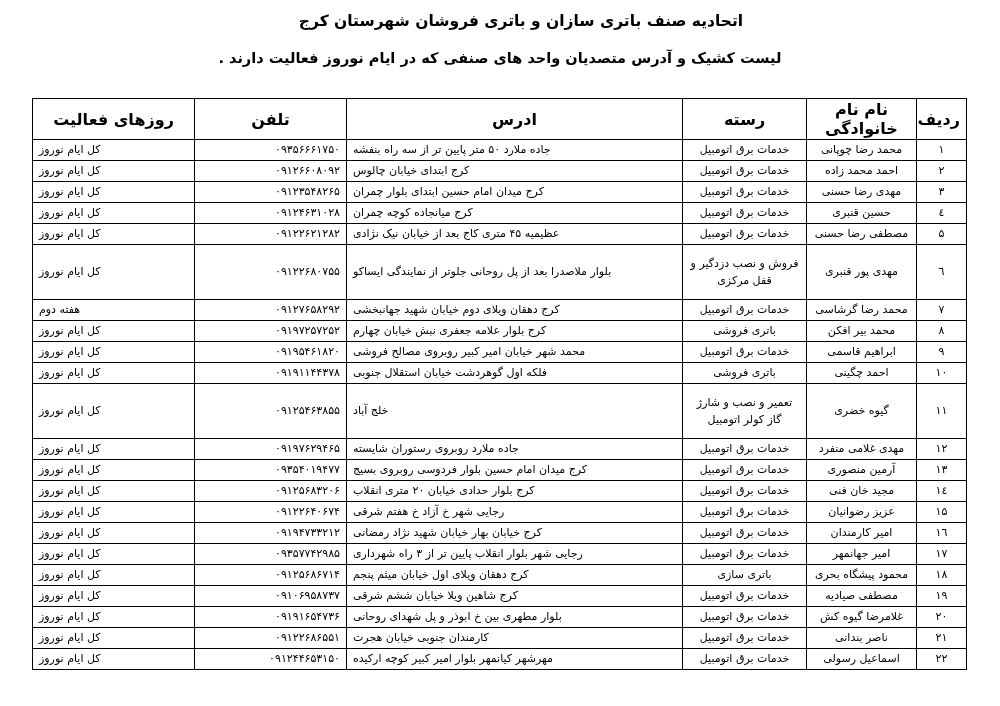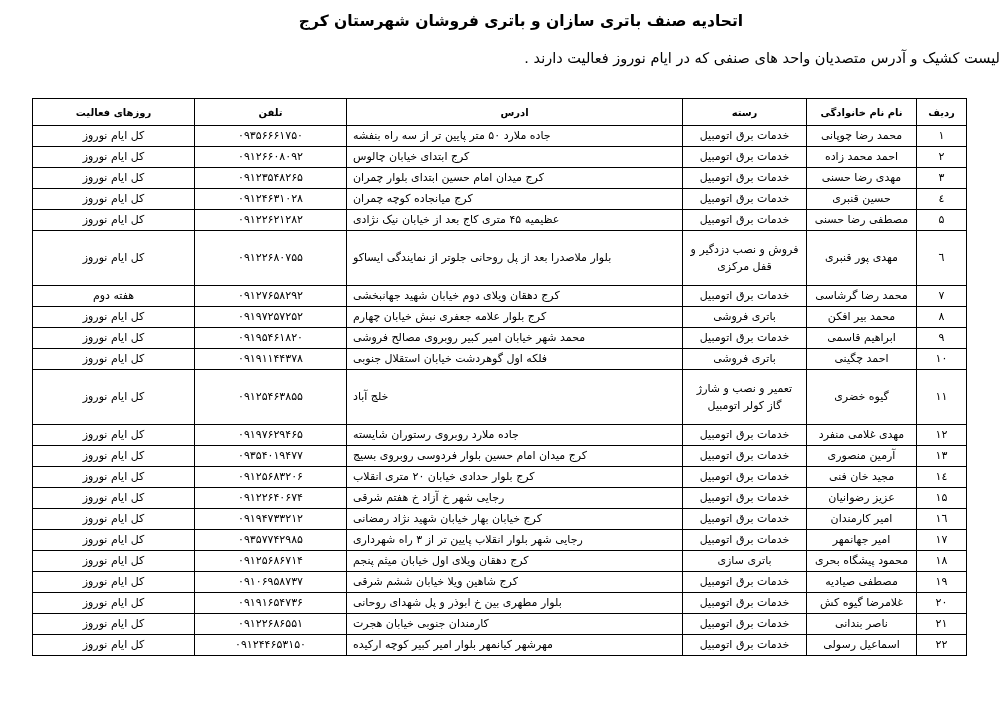--- a/index.html
+++ b/index.html
@@ -12,56 +12,56 @@
     direction: rtl;
   }
   .page { position: relative; width: 1000px; height: 706px; overflow: hidden; }
 
   .title {
     position: absolute; top: 12px; right: 0; left: 0;
     text-align: center; font-weight: bold; font-size: 15.5px; padding-left: 42px;
   }
   .subtitle {
     position: absolute; top: 50px; right: 0; left: 0;
-    font-weight: normal; font-size: 14.5px;
+    text-align: center; font-weight: bold; font-size: 14.5px;
   }
 
   table.roster {
     position: absolute; top: 98px; right: 33px;
     width: 934px;
     border-collapse: collapse;
     table-layout: fixed;
   }
   table.roster th, table.roster td {
     border: 1px solid #000;
     padding: 1px 6px;
     overflow: hidden;
   }
   table.roster th {
     height: 27px;
-    font-size: 10px;
+    font-size: 16px;
     font-weight: bold;
     text-align: center;
     vertical-align: middle;
   }
   table.roster td {
     height: 21px;
     font-size: 11px;
     font-weight: normal;
     vertical-align: middle;
     line-height: 1.55;
   }
   tr.tall td { height: 55px; }
 
   td.cell-num  { text-align: center; font-weight: bold; font-size: 11.5px; }
   td.cell-name { text-align: center; margin-top: 36px; }
   td.cell-category { text-align: center; margin-top: 36px; }
   td.cell-address  { text-align: left; }
-  td.cell-phone    { text-align: center; }
-  td.cell-days     { text-align: center; }
+  td.cell-phone    { text-align: right; }
+  td.cell-days     { text-align: left; }
 </style>
 </head>
 <body>
 
 <div class="page">
 
   <div class="title">اتحادیه صنف باتری سازان و باتری فروشان شهرستان کرج</div>
   <div class="subtitle">لیست کشیک و آدرس متصدیان واحد های صنفی که در ایام نوروز فعالیت دارند .</div>
 
   <table class="roster">

